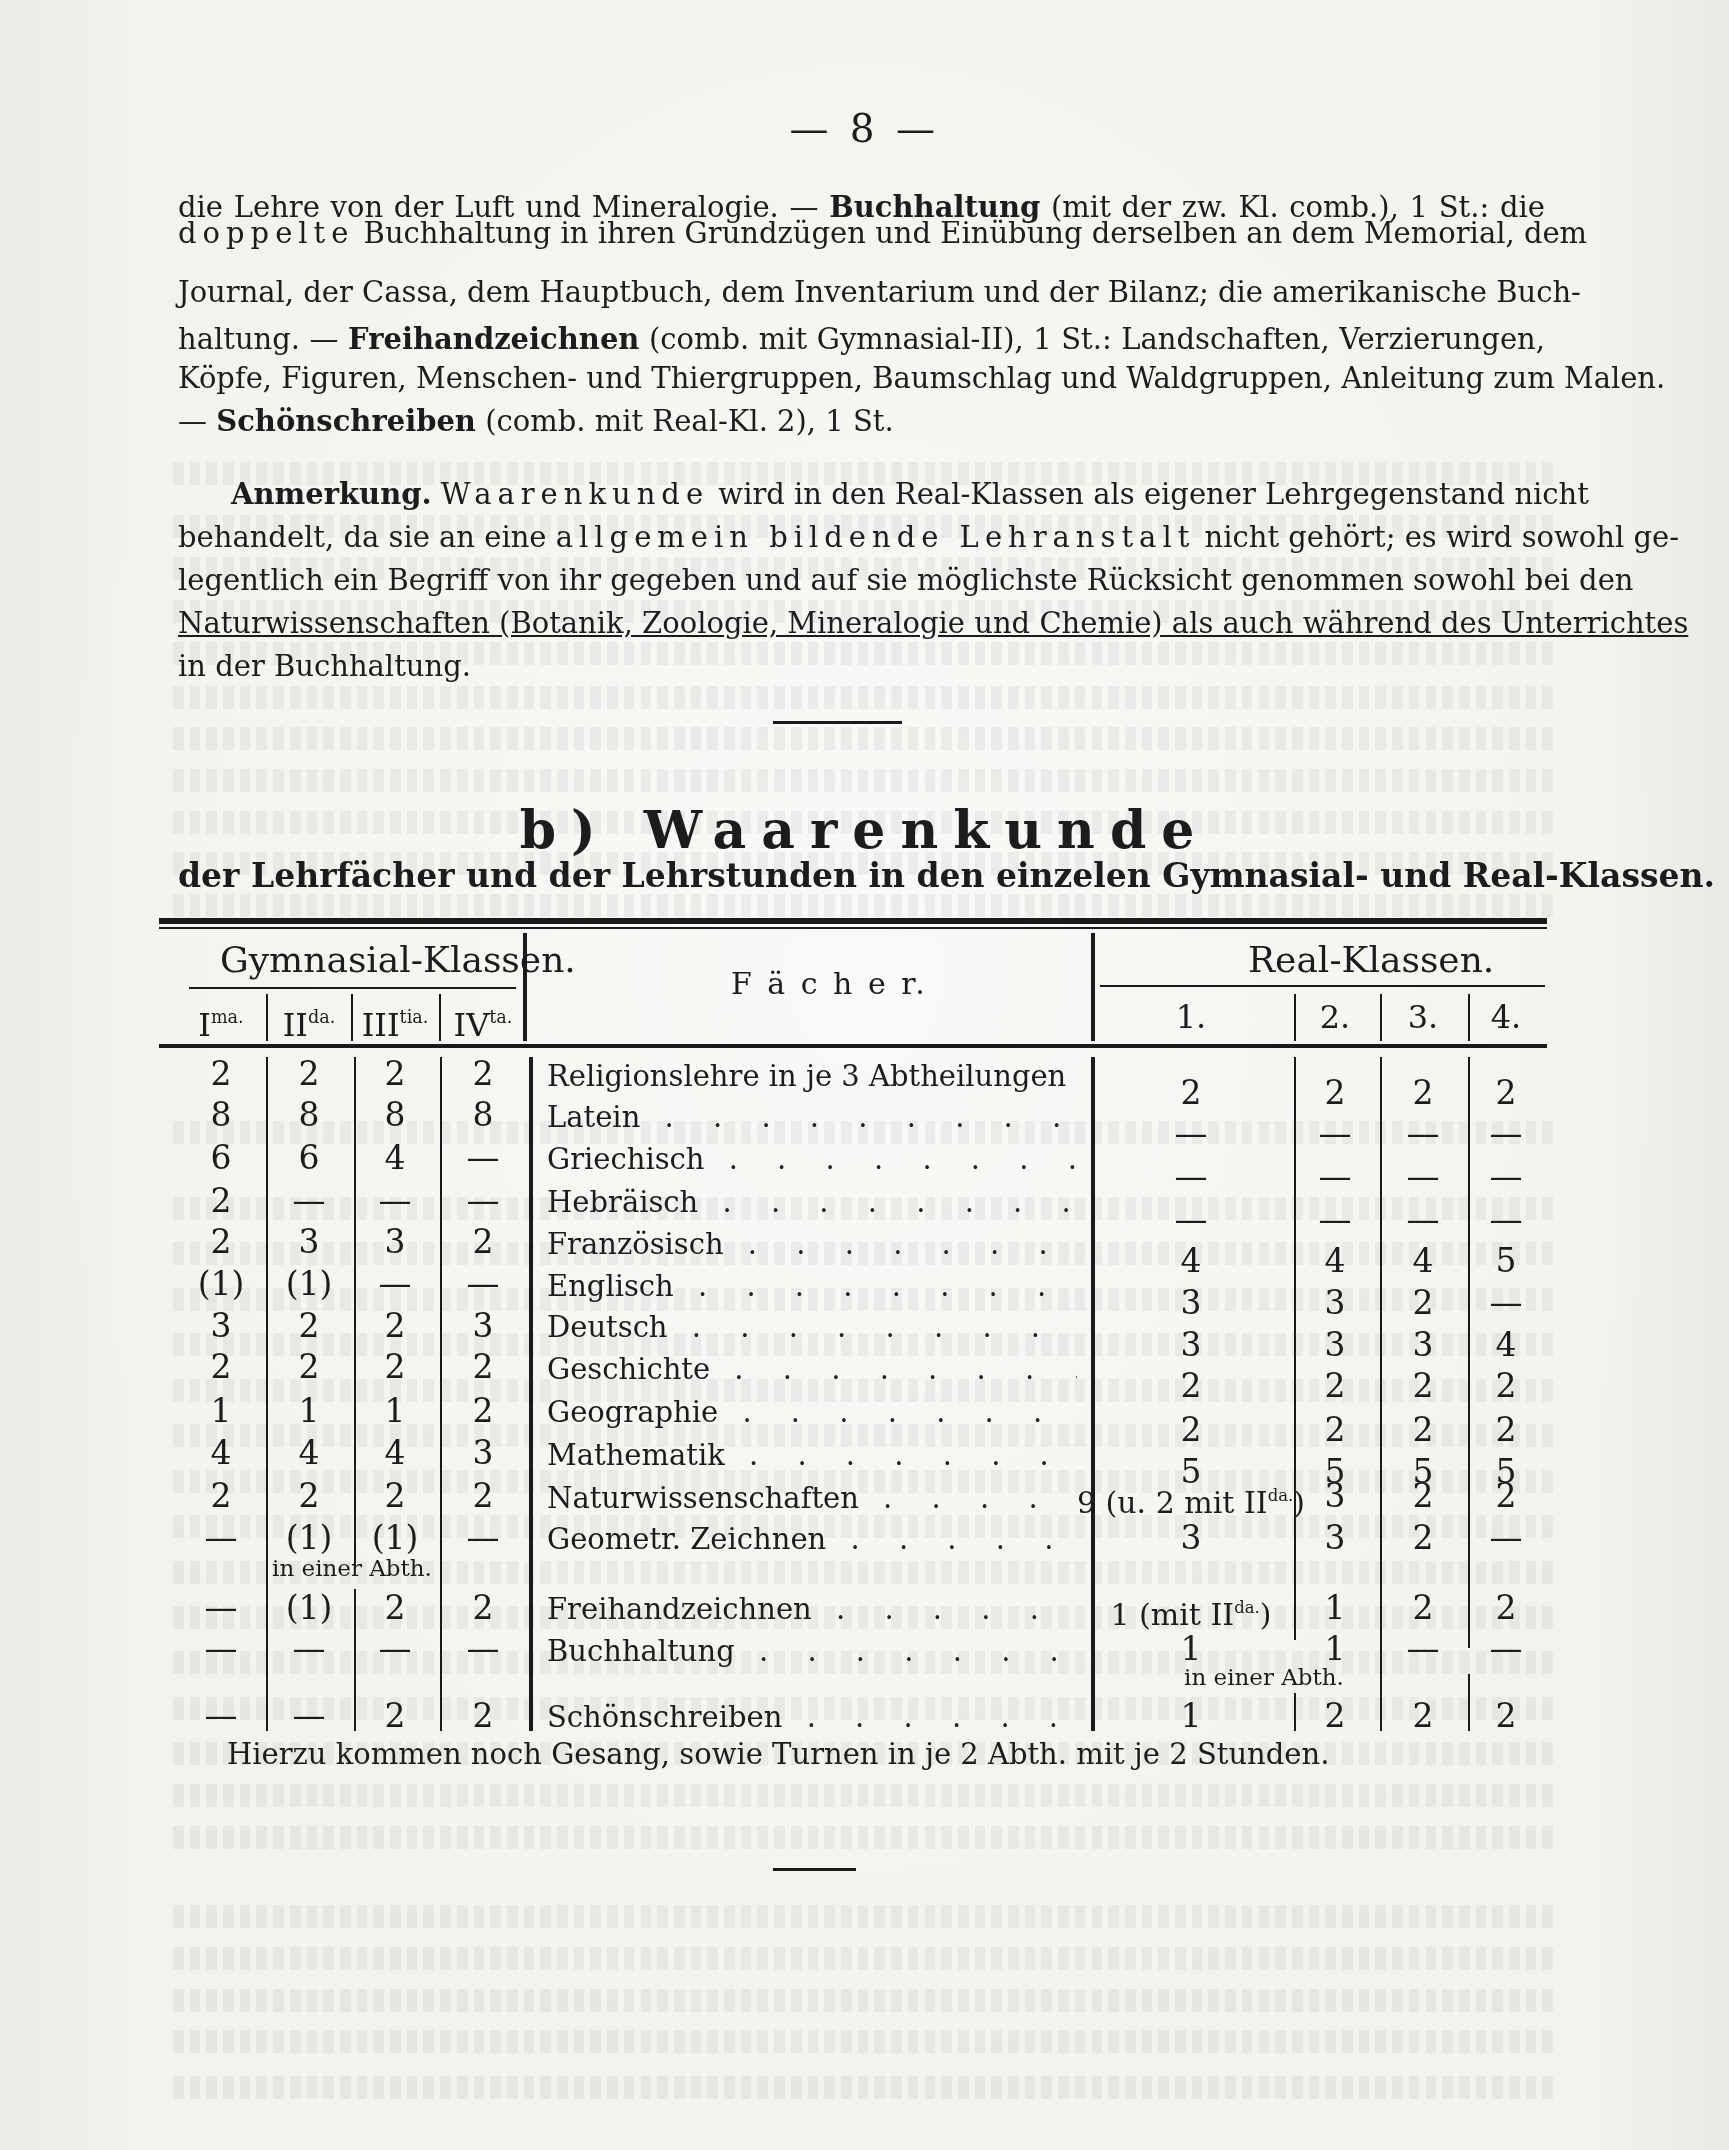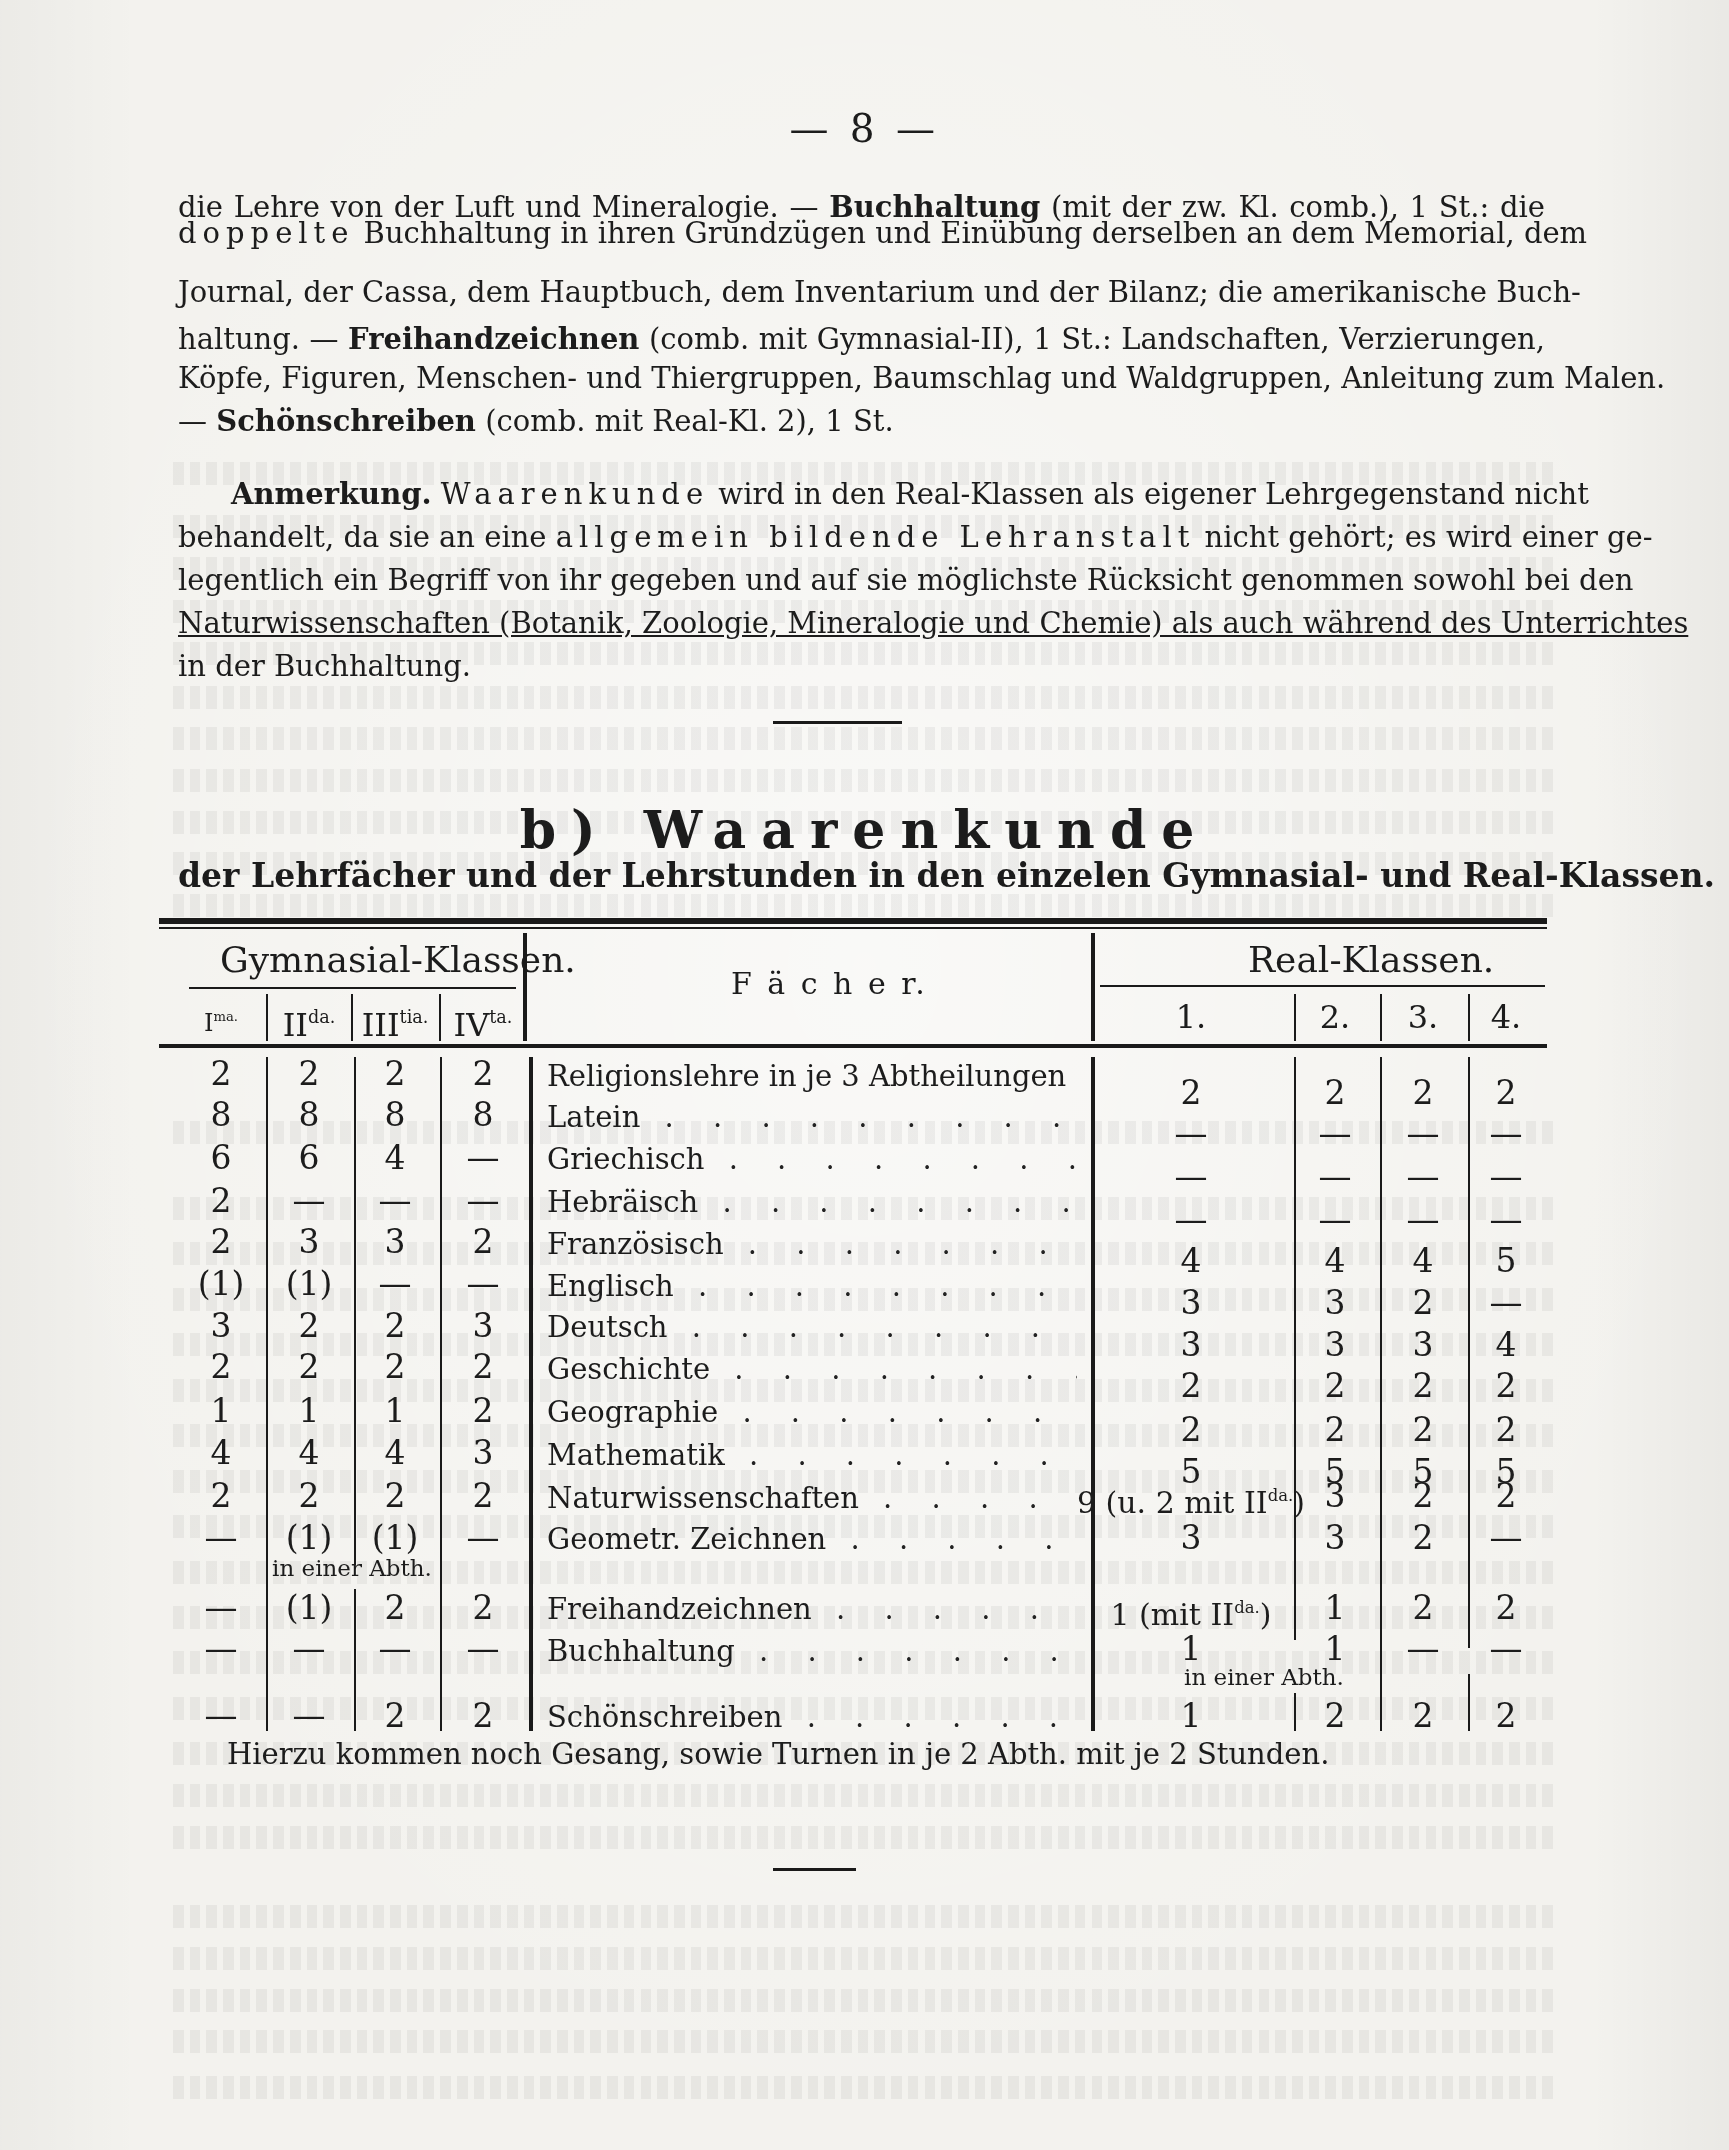--- a/index.html
+++ b/index.html
@@ -86,21 +86,21 @@
 <div id="intro">
     <div class="abs para-line" style="top: 186px;"><span>die Lehre von der Luft und Mineralogie. — </span><span class="b">Buchhaltung</span><span> (mit der zw. Kl. comb.), 1 St.: die</span></div>
     <div class="abs para-line" style="top: 212px;"><span class=" sp">doppelte</span><span> Buchhaltung in ihren Grundzügen und Einübung derselben an dem Memorial, dem</span></div>
     <div class="abs para-line" style="top: 271px;"><span>Journal, der Cassa, dem Hauptbuch, dem Inventarium und der Bilanz; die amerikanische Buch-</span></div>
     <div class="abs para-line" style="top: 318px;"><span>haltung. — </span><span class="b">Freihandzeichnen</span><span> (comb. mit Gymnasial-II), 1 St.: Landschaften, Verzierungen,</span></div>
     <div class="abs para-line" style="top: 357px;"><span>Köpfe, Figuren, Menschen- und Thiergruppen, Baumschlag und Waldgruppen, Anleitung zum Malen.</span></div>
     <div class="abs para-line last" style="top: 400px;"><span>— </span><span class="b">Schönschreiben</span><span> (comb. mit Real-Kl. 2), 1 St.</span></div>
   </div>
 <div id="remark">
     <div class="abs para-line indent" style="top: 473px;"><span class="b">Anmerkung.</span><span>  </span><span class=" sp">Waarenkunde</span><span> wird in den Real-Klassen als eigener Lehrgegenstand nicht</span></div>
-    <div class="abs para-line" style="top: 516px;"><span>behandelt, da sie an eine </span><span class=" sp">allgemein bildende Lehranstalt</span><span> nicht gehört; es wird einer ge-</span></div>
+    <div class="abs para-line" style="top: 516px;"><span>behandelt, da sie an eine </span><span class=" sp">allgemein bildende Lehranstalt</span><span> nicht gehört; es wird sowohl ge-</span></div>
     <div class="abs para-line" style="top: 559px;"><span>legentlich ein Begriff von ihr gegeben und auf sie möglichste Rücksicht genommen sowohl bei den</span></div>
     <div class="abs para-line" style="top: 602px; text-decoration: underline;"><span>Naturwissenschaften (Botanik, Zoologie, Mineralogie und Chemie) als auch während des Unterrichtes</span></div>
     <div class="abs para-line last" style="top: 645px;"><span>in der Buchhaltung.</span></div>
   </div>
 
 <div class="rule" style="left:773px; top:721px; width:129px; height:3px;"></div>
 
 <div class="abs title">b) Waarenkunde</div>
 <div class="abs subtitle">der Lehrfächer und der Lehrstunden in den einzelen Gymnasial- und Real-Klassen.</div>
 
@@ -110,21 +110,21 @@
 
   <div class="abs hdr" style="left:220px; top:939px;">Gymnasial-Klassen.</div>
   <div class="rule" style="left:189px; top:987px; width:327px; height:2.3px;"></div>
 
   <div class="abs hdr" style="left:731px; top:966px; font-size:30px; letter-spacing:3px;">F ä c h e r.</div>
 
   <div class="abs hdr" style="left:1248px; top:939px;">Real-Klassen.</div>
   <div class="rule" style="left:1100px; top:985px; width:445px; height:2.3px;"></div>
 
   <div id="gymHeads">
-      <div class="abs cell" style="left: 221px; top: 998px; font-size: 24px; text-align: center;"><span>I</span><sup>ma.</sup></div>
+      <div class="abs cell" style="left: 221px; top: 998px; font-size: 32px; text-align: center;"><span>I</span><sup>ma.</sup></div>
       <div class="abs cell" style="left: 309px; top: 998px; font-size: 32px;"><span>II</span><sup>da.</sup></div>
       <div class="abs cell" style="left: 395px; top: 998px; font-size: 32px;"><span>III</span><sup>tia.</sup></div>
       <div class="abs cell" style="left: 483px; top: 998px; font-size: 32px;"><span>IV</span><sup>ta.</sup></div>
     </div>
   <div id="realHeads">
       <div class="abs cell" style="left: 1191px; top: 998px; font-size: 32px;">1.</div>
       <div class="abs cell" style="left: 1335px; top: 998px; font-size: 32px;">2.</div>
       <div class="abs cell" style="left: 1423px; top: 998px; font-size: 32px;">3.</div>
       <div class="abs cell" style="left: 1506px; top: 998px; font-size: 32px;">4.</div>
     </div>

